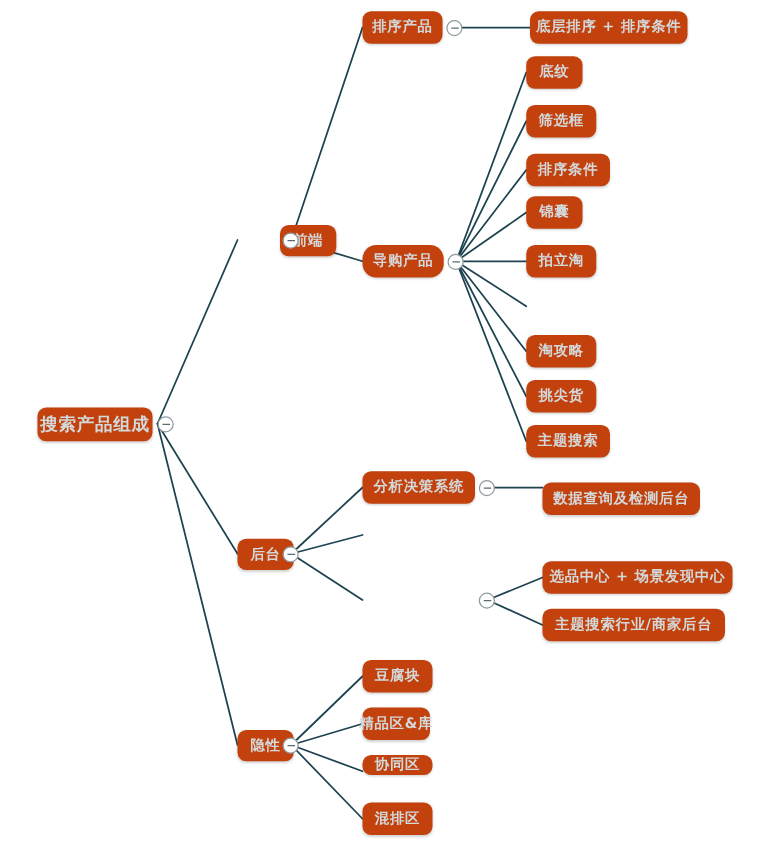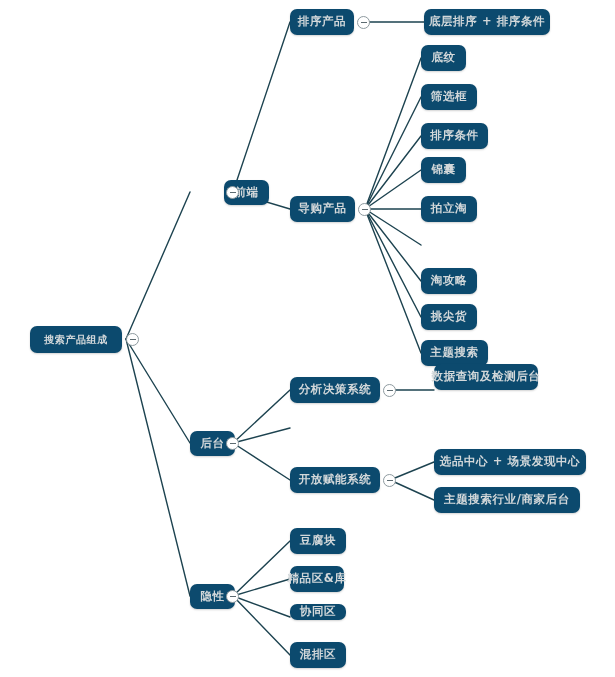--- a/index.html
+++ b/index.html
@@ -25,38 +25,38 @@
     position: absolute;
     top: 0;
     left: 0;
     width: 615px;
     height: 677px;
     pointer-events: none;
   }
   .node {
     position: absolute;
     box-sizing: border-box;
-    background: #0c4a6e;
+    background: #c2410c;
     color: #d3d8da;
     border-radius: 7px;
     font-size: 11.5px;
     font-weight: 700;
     letter-spacing: 0.6px;
     display: flex;
     align-items: center;
     justify-content: center;
     white-space: nowrap;
     text-align: center;
     line-height: 1;
     box-shadow: 0 1px 2px rgba(0,0,0,0.18);
     padding: 0 9px;
     cursor: default;
   }
   .node.root {
-    font-size: 10px;
+    font-size: 14px;
   }
   .toggle {
     position: absolute;
     width: 13px;
     height: 13px;
     border-radius: 50%;
     background: #ffffff;
     border: 1px solid #8e9a9f;
     box-sizing: border-box;
     display: flex;
@@ -101,33 +101,32 @@
       <line x1="390" y1="480" x2="434" y2="500" stroke="#1d4350" stroke-width="1.4" stroke-linecap="round"></line>
       <line x1="233" y1="596" x2="290" y2="541" stroke="#1d4350" stroke-width="1.4" stroke-linecap="round"></line>
       <line x1="233" y1="596" x2="290" y2="579" stroke="#1d4350" stroke-width="1.4" stroke-linecap="round"></line>
       <line x1="233" y1="596" x2="290" y2="617" stroke="#1d4350" stroke-width="1.4" stroke-linecap="round"></line>
       <line x1="233" y1="596" x2="290" y2="655" stroke="#1d4350" stroke-width="1.4" stroke-linecap="round"></line>
     </svg>
 <div class="node root" style="left: 30px; top: 326px; width: 92px; height: 27px;">搜索产品组成</div>
     <div class="node" style="left: 190px; top: 180px; width: 45px; height: 25px; margin-left: 34px;">前端</div>
     <div class="node" style="left: 290px; top: 9px; width: 64px; height: 26px;">排序产品</div>
     <div class="node" style="left: 424px; top: 9px; width: 126px; height: 26px;">底层排序 + 排序条件</div>
-    <div class="node" style="left: 290px; top: 196px; width: 65px; height: 26px;">导购产品</div>
+    <div class="node" style="left: 290px; top: 196px; width: 65px; height: 26px; border-radius: 11px;">导购产品</div>
     <div class="node" style="left: 421px; top: 45px; width: 45px; height: 26px;">底纹</div>
     <div class="node" style="left: 421px; top: 84px; width: 56px; height: 26px;">筛选框</div>
     <div class="node" style="left: 421px; top: 123px; width: 67px; height: 26px;">排序条件</div>
     <div class="node" style="left: 421px; top: 157px; width: 45px; height: 26px;">锦囊</div>
     <div class="node" style="left: 421px; top: 196px; width: 56px; height: 26px;">拍立淘</div>
     <div class="node" style="left: 421px; top: 268px; width: 56px; height: 26px;">淘攻略</div>
     <div class="node" style="left: 421px; top: 304px; width: 56px; height: 26px;">挑尖货</div>
     <div class="node" style="left: 421px; top: 340px; width: 67px; height: 26px;">主题搜索</div>
     <div class="node" style="left: 190px; top: 431px; width: 45px; height: 25px;">后台</div>
     <div class="node" style="left: 290px; top: 377px; width: 90px; height: 26px;">分析决策系统</div>
-    <div class="node" style="left: 434px; top: 364px; width: 104px; height: 26px;">数据查询及检测后台</div>
-    <div class="node" style="left: 290px; top: 467px; width: 90px; height: 26px;">开放赋能系统</div>
+    <div class="node" style="left: 434px; top: 386px; width: 126px; height: 26px;">数据查询及检测后台</div>
     <div class="node" style="left: 434px; top: 449px; width: 152px; height: 26px;">选品中心 + 场景发现中心</div>
     <div class="node" style="left: 434px; top: 487px; width: 146px; height: 26px;">主题搜索行业/商家后台</div>
     <div class="node" style="left: 190px; top: 584px; width: 45px; height: 25px;">隐性</div>
     <div class="node" style="left: 290px; top: 528px; width: 56px; height: 26px;">豆腐块</div>
     <div class="node" style="left: 290px; top: 566px; width: 54px; height: 26px;">精品区&amp;库</div>
     <div class="node" style="left: 290px; top: 604px; width: 56px; height: 16px;">协同区</div>
     <div class="node" style="left: 290px; top: 642px; width: 56px; height: 26px;">混排区</div>
     <div class="toggle" style="left: 126px; top: 333px;"></div>
     <div class="toggle" style="left: 226px; top: 186px;"></div>
     <div class="toggle" style="left: 357px; top: 16px;"></div>

